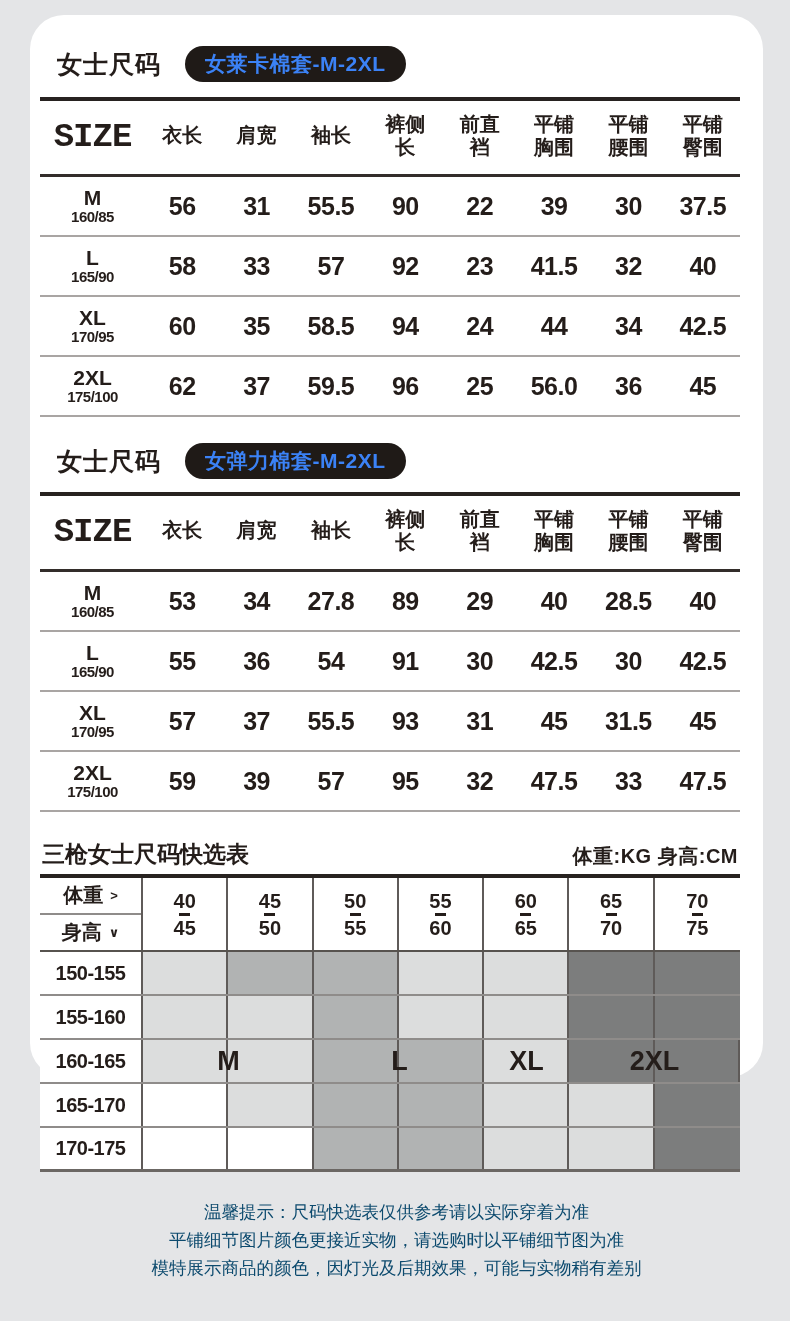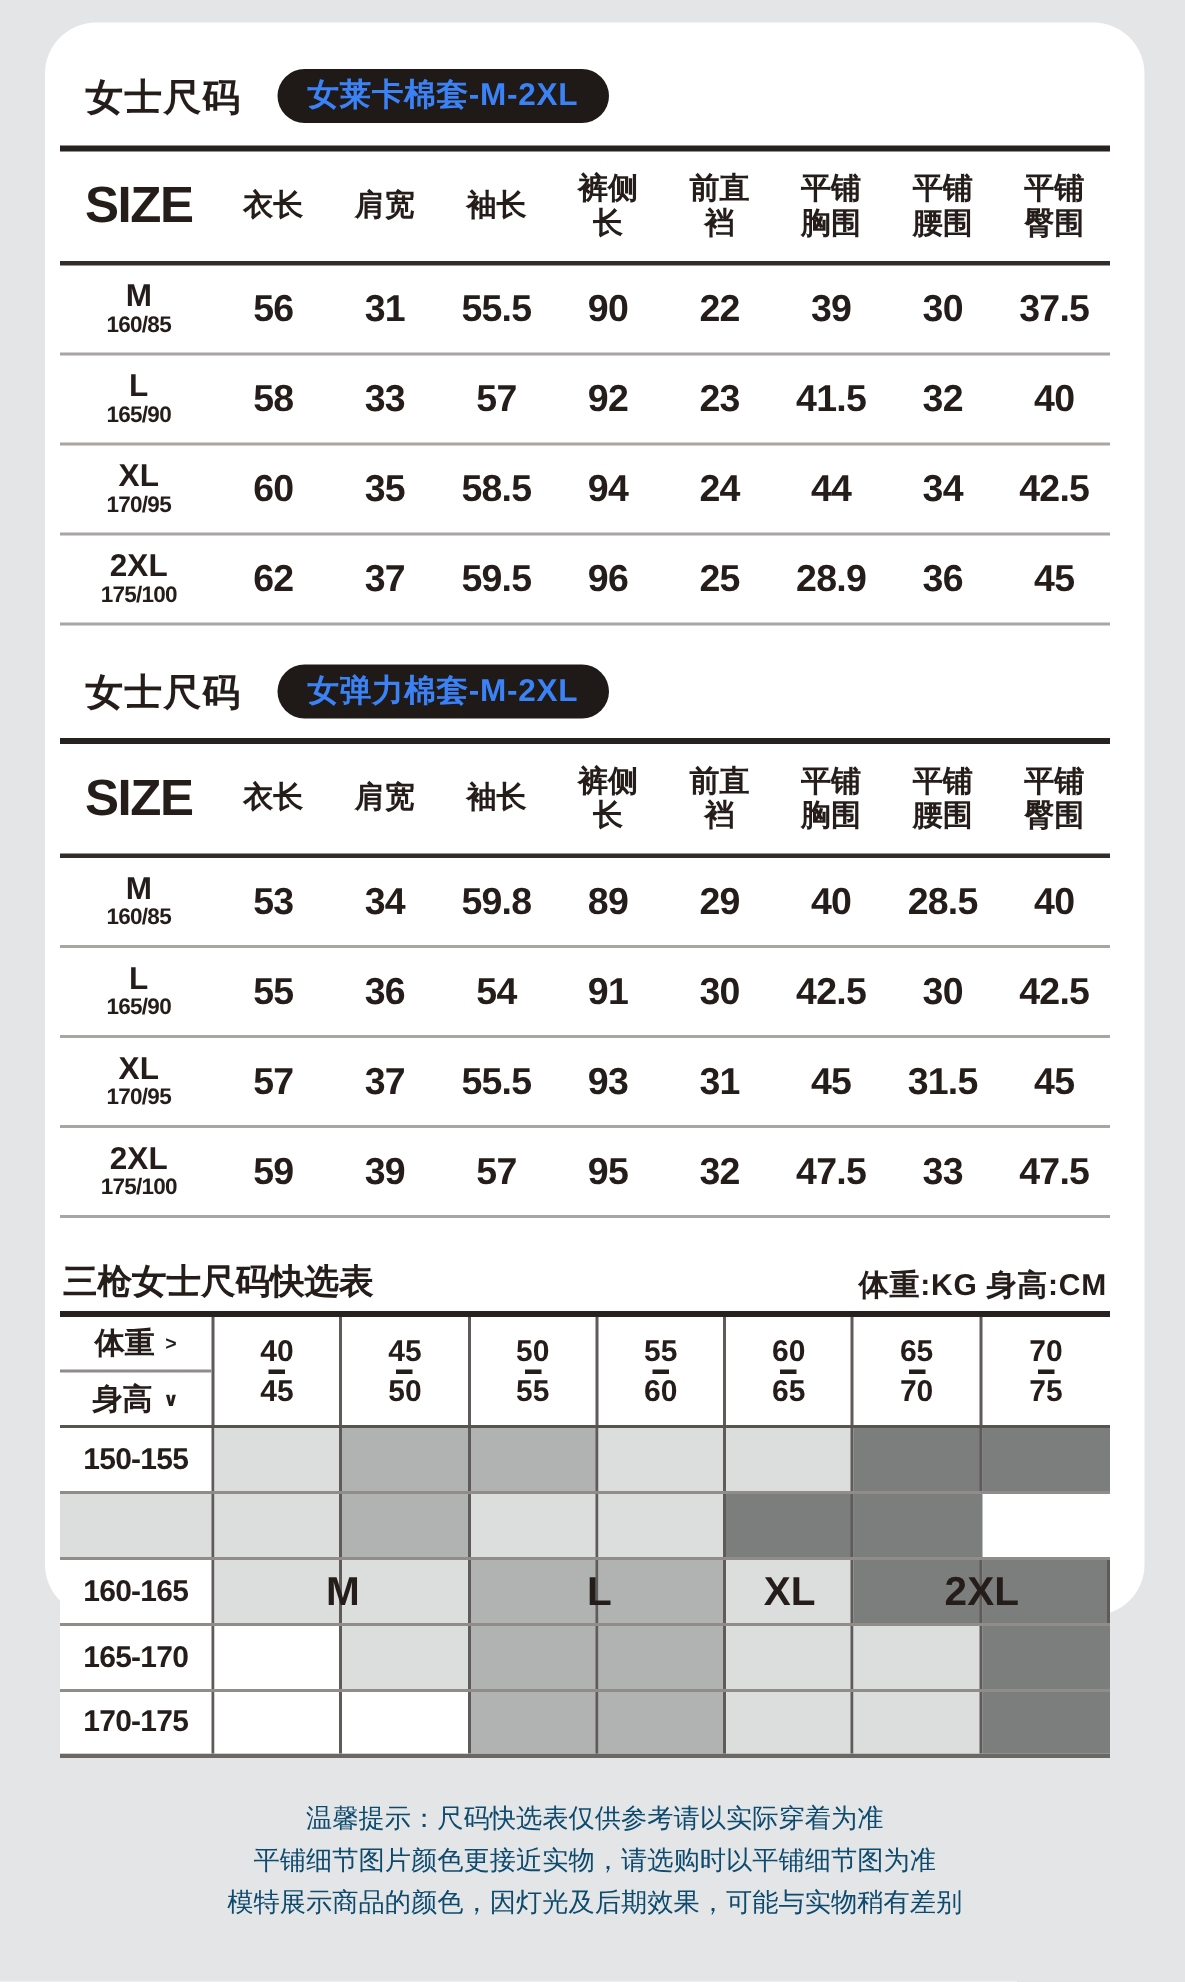--- a/index.html
+++ b/index.html
@@ -28,21 +28,21 @@
     font-size:21px; font-weight:800; letter-spacing:0.5px;
   }
 
   .rule { height:4px; background:#272220; margin-top:15px; }
   .rule.r2 { margin-top:13px; }
   .rule.r3 { margin-top:4px; }
 
   
   .strow { display:grid; grid-template-columns:105px repeat(8,1fr); align-items:center; }
   .sthead { height:76px; border-bottom:3px solid #332d2a; }
-  .hcell { display:flex; flex-direction:column; align-items:center; justify-content:center; line-height:1.12; font-size:20px; font-weight:800; }
+  .hcell { display:flex; flex-direction:column; align-items:center; justify-content:center; line-height:1.12; font-size:20px; font-weight:800;font-family:Liberation Mono, monospace; }
   .size-word { font-size:34px; font-weight:900; letter-spacing:-1px; }
   .sdrow { height:60px; border-bottom:2px solid #a9a5a3; }
   .scell { text-align:center; font-size:25px; font-weight:700; letter-spacing:-0.5px; }
   .sizecell { display:flex; flex-direction:column; align-items:center; justify-content:center; line-height:1.05; }
   .size-main { font-size:21px; font-weight:900; }
   .size-sub { font-size:15px; font-weight:700; letter-spacing:-0.5px; }
 
   .sec2 { margin-top:26px; }
 
   
@@ -166,21 +166,21 @@
     <div class="strow sdrow">
       <div class="sizecell">
           <span class="size-main">2XL</span>
           <span class="size-sub">175/100</span>
         </div>
       <div class="scell">62</div>
       <div class="scell">37</div>
       <div class="scell">59.5</div>
       <div class="scell">96</div>
       <div class="scell">25</div>
-      <div class="scell">28.9</div>
+      <div class="scell">56.0</div>
       <div class="scell">36</div>
       <div class="scell">45</div>
     </div>
   </div>
 
   <div class="sec-head sec2">
     <span class="sec-title">女士尺码</span>
     <span class="badge">女弹力棉套-M-2XL</span>
   </div>
   <div class="rule r2 inner"></div>
@@ -220,21 +220,21 @@
           <span>臀围</span>
         </div>
     </div>
     <div class="strow sdrow">
       <div class="sizecell">
           <span class="size-main">M</span>
           <span class="size-sub">160/85</span>
         </div>
       <div class="scell">53</div>
       <div class="scell">34</div>
-      <div class="scell">59.8</div>
+      <div class="scell">27.8</div>
       <div class="scell">89</div>
       <div class="scell">29</div>
       <div class="scell">40</div>
       <div class="scell">28.5</div>
       <div class="scell">40</div>
     </div>
     <div class="strow sdrow">
       <div class="sizecell">
           <span class="size-main">L</span>
           <span class="size-sub">165/90</span>
@@ -337,20 +337,21 @@
       <div class="qcell qlabel-cell">150-155</div>
       <div class="qcell" style="background: rgb(220, 221, 221);"></div>
       <div class="qcell" style="background: rgb(177, 179, 179);"></div>
       <div class="qcell" style="background: rgb(177, 179, 179);"></div>
       <div class="qcell" style="background: rgb(220, 221, 221);"></div>
       <div class="qcell" style="background: rgb(220, 221, 221);"></div>
       <div class="qcell" style="background: rgb(124, 125, 125);"></div>
       <div class="qcell" style="background: rgb(124, 125, 125);"></div>
     </div>
     <div class="qrow">
+      <div class="qcell qlabel-cell">155-160</div>
       <div class="qcell" style="background: rgb(220, 221, 221);"></div>
       <div class="qcell" style="background: rgb(220, 221, 221);"></div>
       <div class="qcell" style="background: rgb(177, 179, 179);"></div>
       <div class="qcell" style="background: rgb(220, 221, 221);"></div>
       <div class="qcell" style="background: rgb(220, 221, 221);"></div>
       <div class="qcell" style="background: rgb(124, 125, 125);"></div>
       <div class="qcell" style="background: rgb(124, 125, 125);"></div>
     </div>
     <div class="qrow">
       <div class="qcell qlabel-cell">160-165</div>

